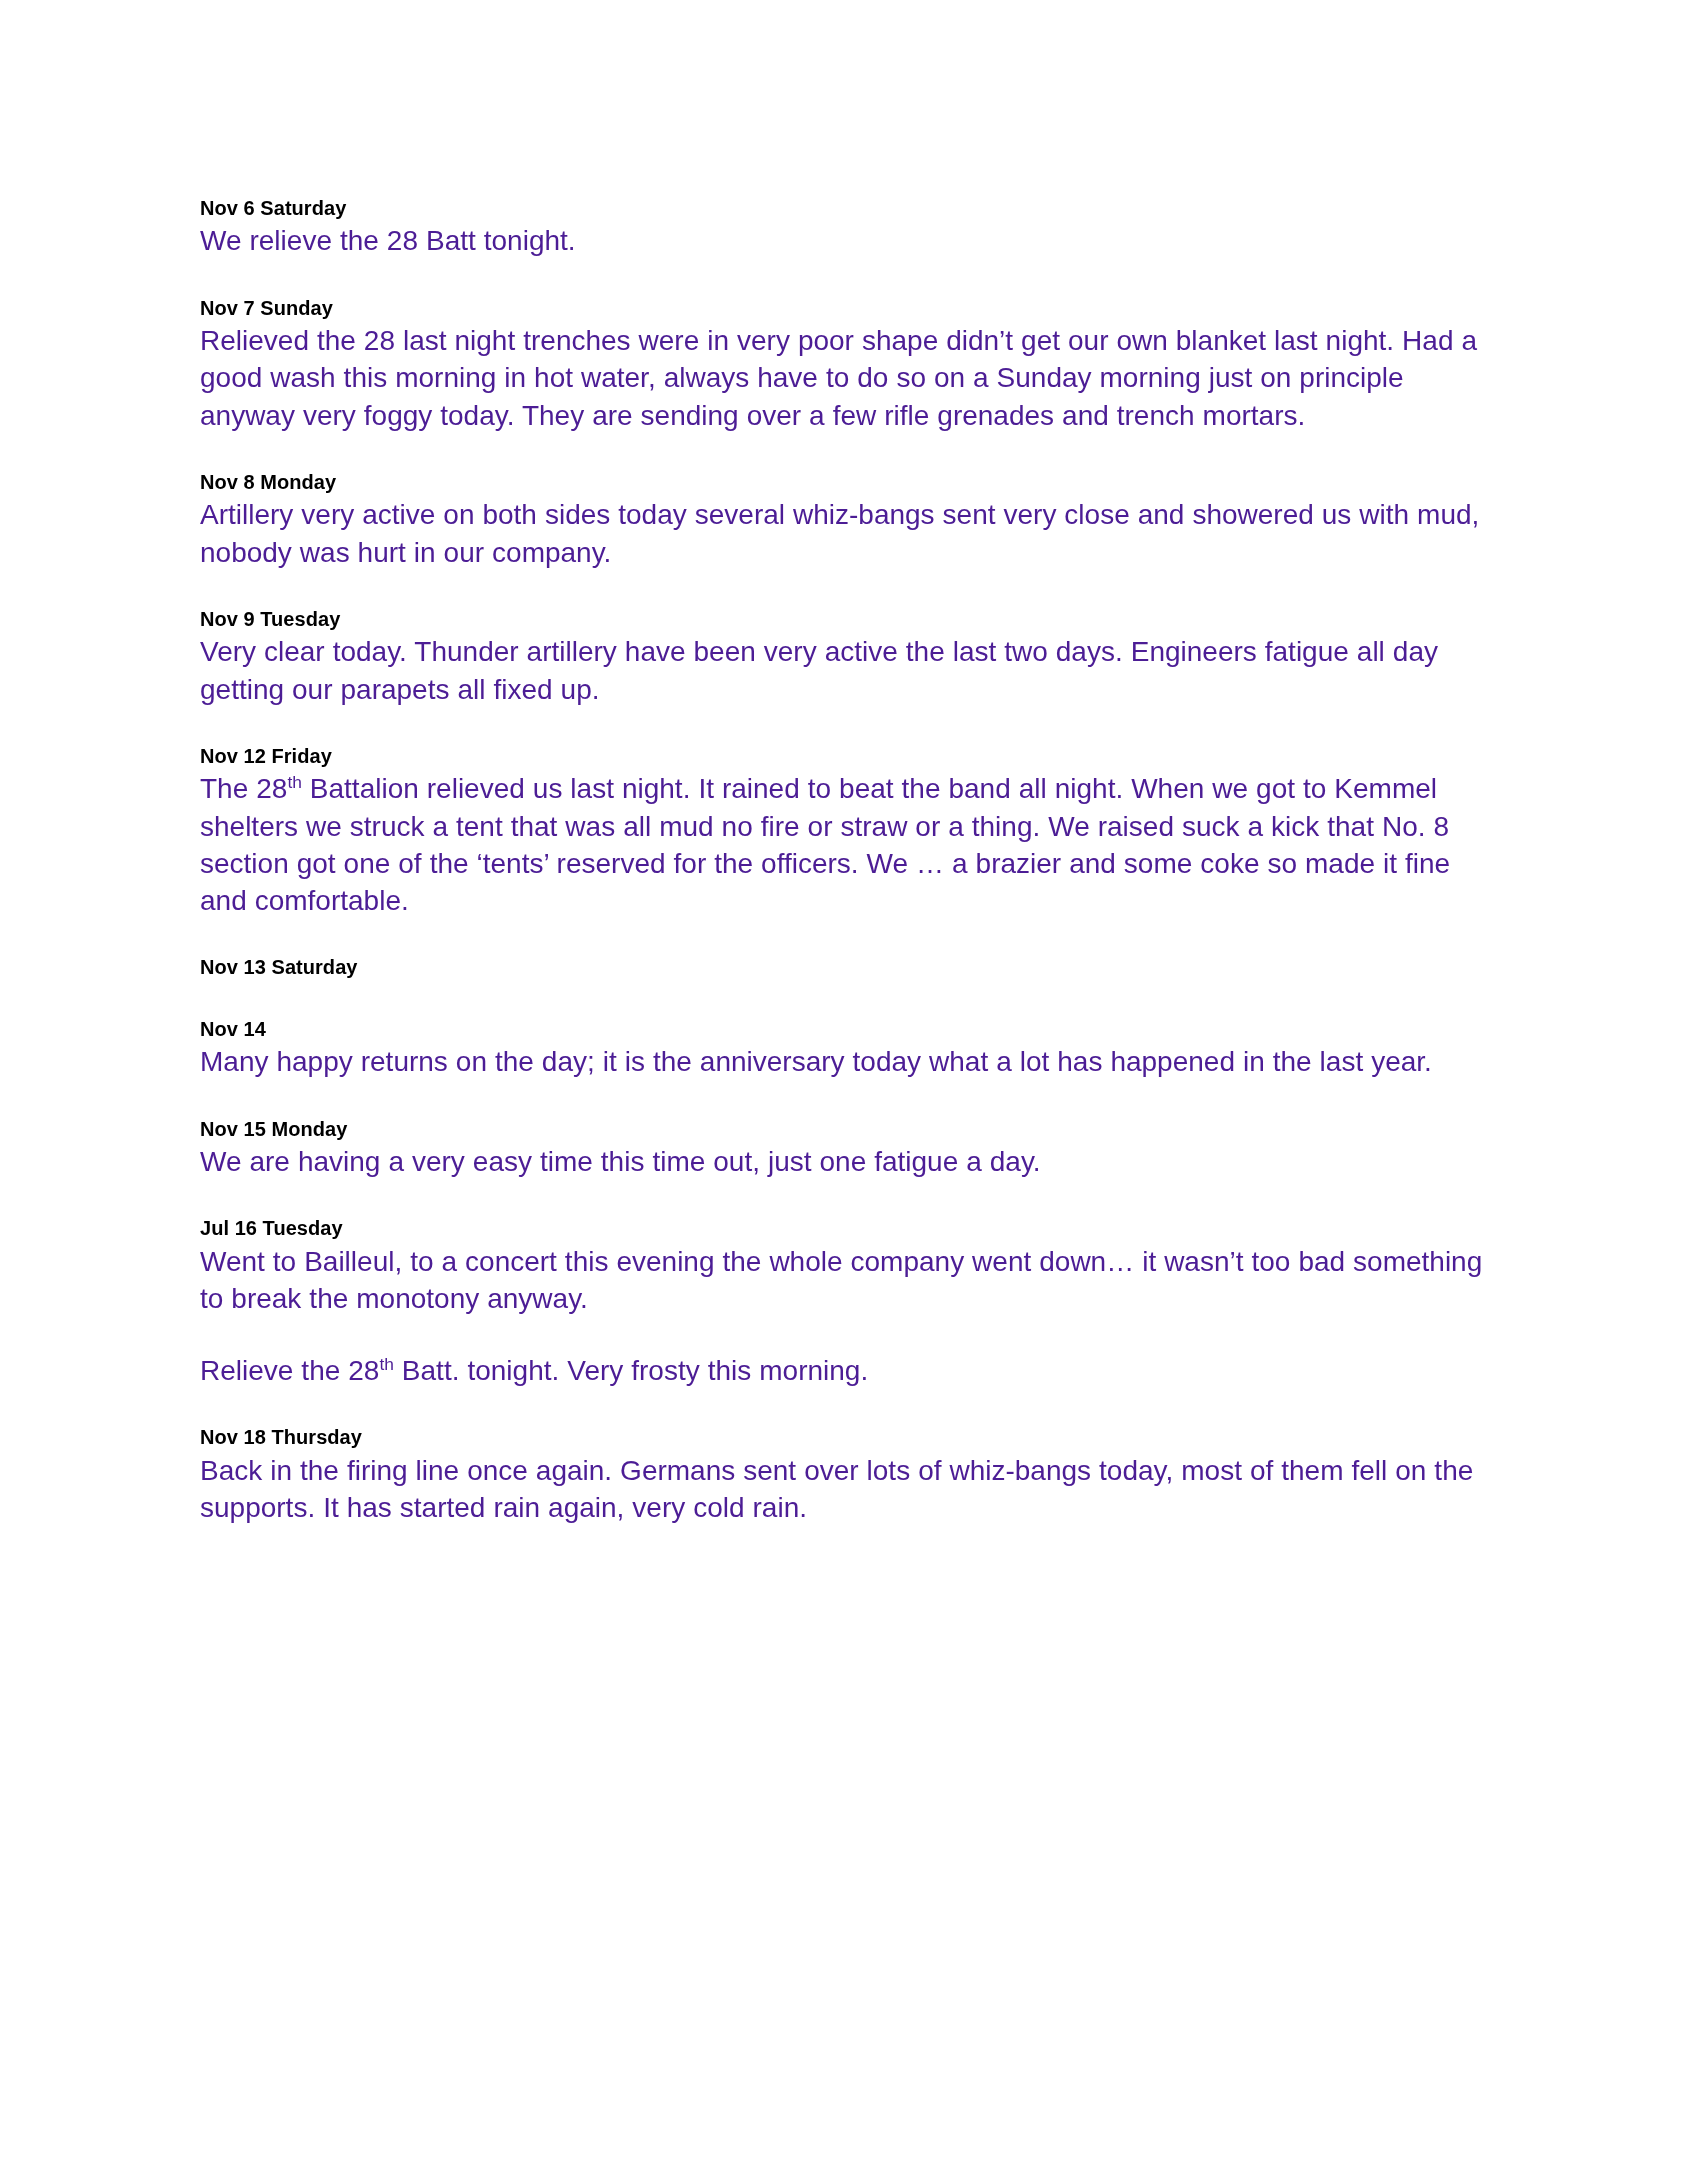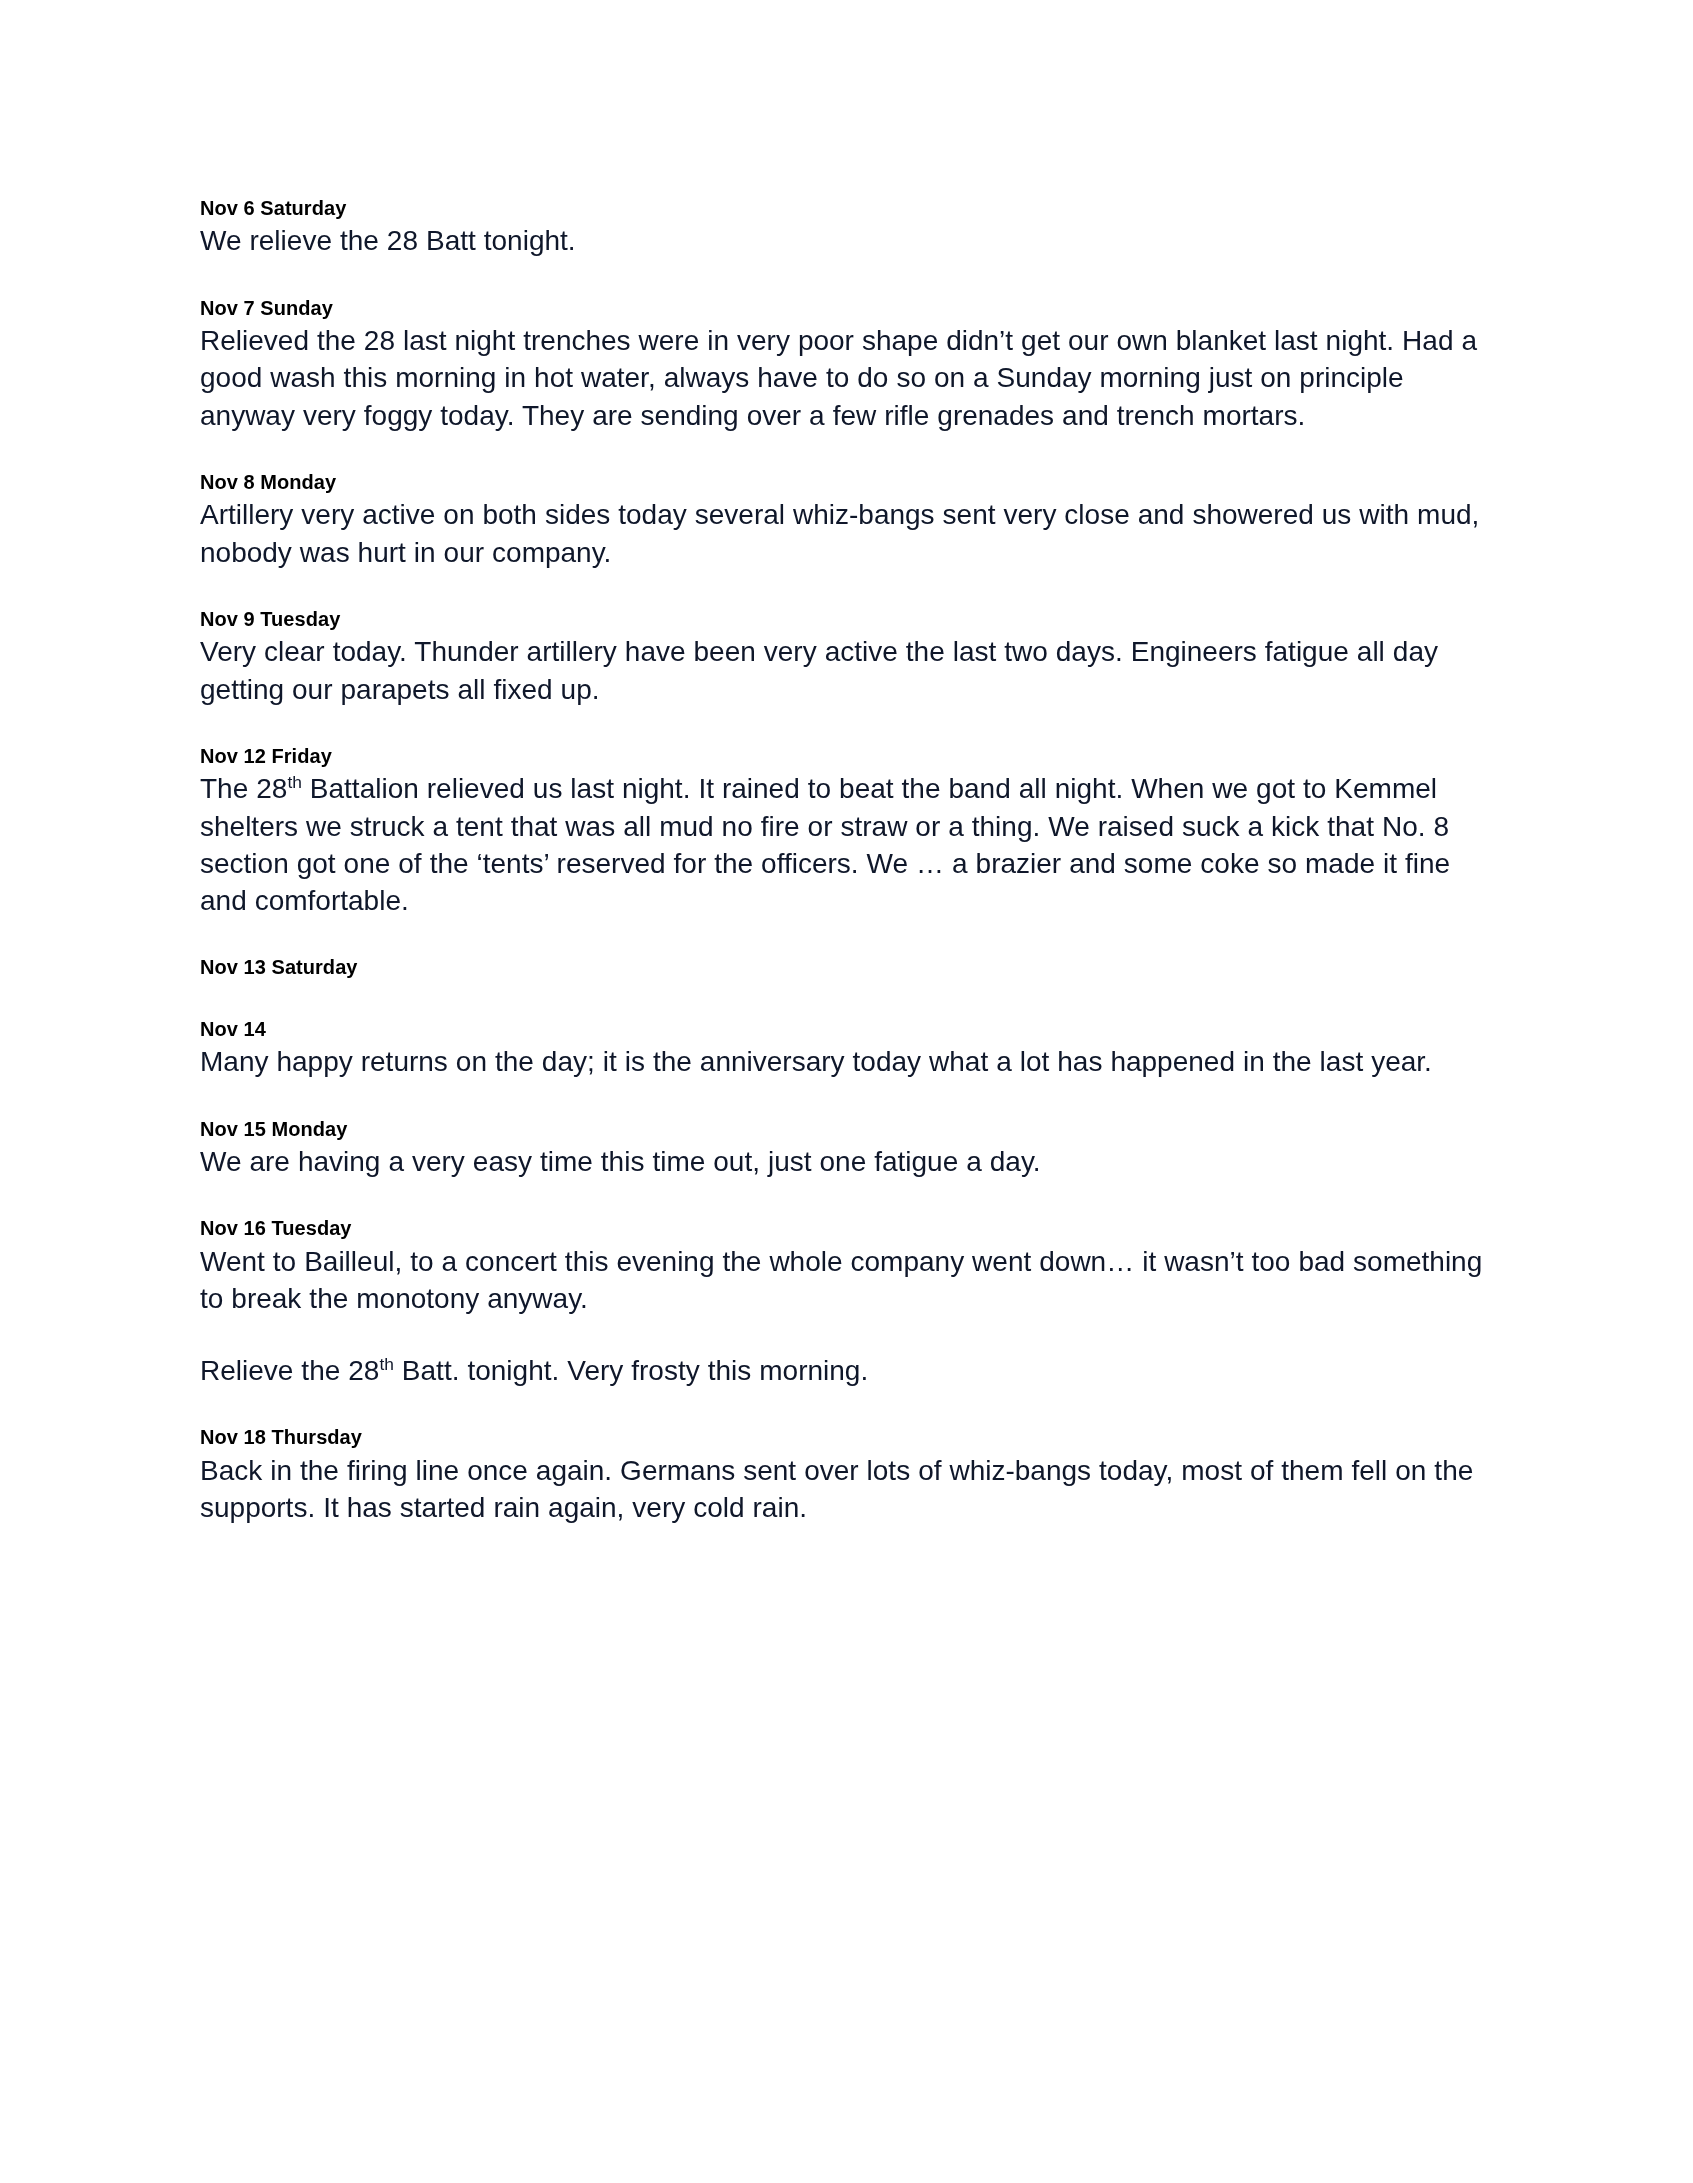--- a/index.html
+++ b/index.html
@@ -41,21 +41,21 @@
     font-weight: bold;
     color: #000000;
     line-height: 1.33;
     margin: 0 0 0.9px 0;
     letter-spacing: 0.05px;
   }
 
   .entry-text {
     font-size: 28px;
     font-weight: normal;
-    color: #0f172a;
+    color: #4c1d95;
     line-height: 1.33;
     margin: 0;
     text-align: left;
     word-spacing: 0.2px;
   }
 
   .entry-text sup {
     font-size: 0.62em;
     vertical-align: super;
     line-height: 0;
@@ -100,21 +100,21 @@
       <p class="entry-heading">Nov 14</p>
       <p class="entry-text"><span>Many happy returns on the day; it is the anniversary today what a lot has happened in the last year.</span><sup></sup><span></span></p>
     </div>
 
     <div class="entry">
       <p class="entry-heading">Nov 15 Monday</p>
       <p class="entry-text"><span>We are having a very easy time this time out, just one fatigue a day.</span><sup></sup><span></span></p>
     </div>
 
     <div class="entry">
-      <p class="entry-heading">Nov 16 Tuesday</p>
+      <p class="entry-heading">Jul 16 Tuesday</p>
       <p class="entry-text"><span>Went to Bailleul, to a concert this evening the whole company went down… it wasn’t too bad something to break the monotony anyway.</span><sup></sup><span></span></p>
     </div>
 
     <div class="entry">
       <p class="entry-text"><span>Relieve the 28</span><sup>th</sup><span> Batt. tonight. Very frosty this morning.</span></p>
     </div>
 
     <div class="entry">
       <p class="entry-heading">Nov 18 Thursday</p>
       <p class="entry-text"><span>Back in the firing line once again. Germans sent over lots of whiz-bangs today, most of them fell on the supports. It has started rain again, very cold rain.</span><sup></sup><span></span></p>

